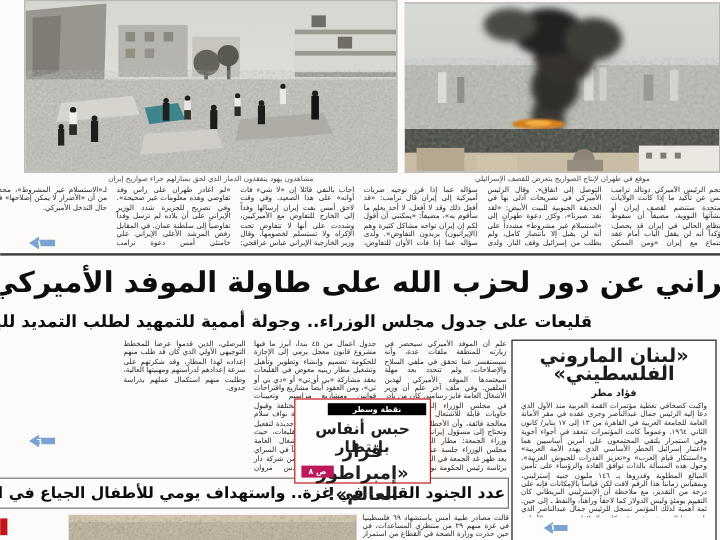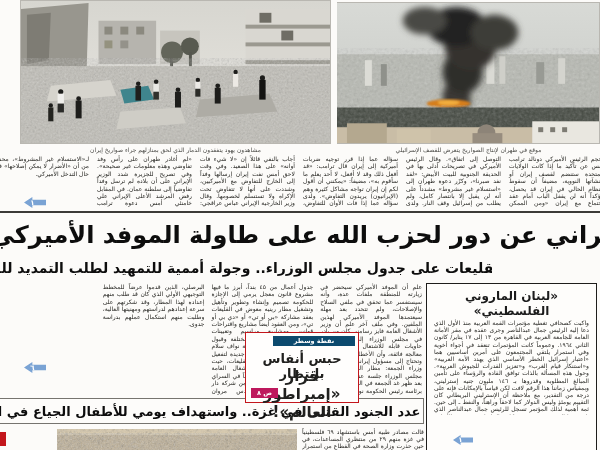--- a/index.html
+++ b/index.html
@@ -13,28 +13,28 @@
             column-fill:auto;overflow:hidden;color:#262622;}
   .rule{background:#3c3b38;}
   .headline{display:flex;align-items:center;justify-content:center;white-space:nowrap;
             font-weight:bold;overflow:hidden;color:#0d0d0d;}
   #main-headline{font-size:24px;}
   #sub-headline{font-size:14px;}
   .cont-arrow{background:#7aa3d4;clip-path:polygon(0 50%,38% 0,38% 26%,100% 26%,100% 74%,38% 74%,38% 100%);
               color:#fff;font-size:7px;font-weight:bold;display:flex;align-items:center;justify-content:center;
               padding-right:5px;box-sizing:border-box;}
   #note-box{border:1.5px solid #c3161c;background:#fffefd;z-index:3;box-sizing:border-box;}
-  #note-box .nb-head{position:absolute;top:3px;right:3px;width:82px;height:10px;background:#0c4a6e;color:#fff;
+  #note-box .nb-head{position:absolute;top:3px;right:3px;width:82px;height:10px;background:#000000;color:#fff;
             font-size:6.5px;font-weight:bold;display:flex;align-items:center;justify-content:center;}
   #note-box .nb-line{position:absolute;right:0;left:0;text-align:center;font-weight:bold;color:#20201e;}
   #note-box .nb-ref{position:absolute;bottom:4px;left:5px;width:27px;height:10px;background:#be185d;color:#fff;
             font-size:6.5px;font-weight:bold;display:flex;align-items:center;justify-content:center;}
   #sidebox{border:1.5px solid #1e1d1b;background:#fefdfb;box-sizing:border-box;z-index:2;padding:5px 7px;}
   #sidebox .sb-t1{font-size:13px;font-weight:bold;text-align:center;line-height:16px;}
-  #sidebox .sb-t2{font-size:12px;font-weight:bold;text-align:center;line-height:15px;}
+  #sidebox .sb-t2{font-size:16px;font-weight:bold;text-align:center;line-height:15px;}
   #sidebox .sb-author{font-size:8px;font-weight:bold;text-align:center;margin:4px 0 3px;}
   #sidebox .sb-body{font-size:6px;line-height:7.2px;text-align:justify;overflow:hidden;height:96px;color:#272723;}
   #gaza-banner{border:1px solid #76746f;background:#fdfcfa;box-sizing:border-box;}
   #gaza-brief{font-size:6px;line-height:7.2px;text-align:justify;overflow:hidden;color:#272723;}
   #red-marker{background:#c3161c;}
 </style>
 </head>
 <body>
 
 <div id="page">
@@ -174,20 +174,21 @@
 
   <div id="note-box" class="abs" style="left:245px;top:332px;width:114px;height:71px;">
     <div class="nb-head">نقطة وسطر</div>
     <div class="nb-line" style="top:18px;font-size:13px;">حبس أنفاس بإنتظار</div>
     <div class="nb-line" style="top:34px;font-size:15px;text-align:center;">قرار «إمبراطور العالم»!</div>
     <div class="nb-ref">ص ٨</div>
   </div>
 
   <div id="sidebox" class="abs" style="left:426px;top:283px;width:171px;height:170px;">
     <div class="sb-t2">«لبنان الماروني الفلسطيني»</div>
+    <div class="sb-author">فؤاد مطر</div>
     <div class="sb-body">واكبت كصحافي تغطية مؤتمرات القمة العربية منذ الأول الذي دعا إليه الرئيس جمال عبدالناصر وجرى عقده في مقر الأمانة العامة للجامعة العربية في القاهرة من ١٣ إلى ١٧ يناير/ كانون الثاني ١٩٦٤. وعموماً كانت المؤتمرات تنعقد في أجواء أخوية وفي استمرار يلتقي المجتمعون على أمرين أساسيين هما «اعتبار إسرائيل الخطر الأساسي الذي يهدد الأمة العربية» و«استنكار قيام الغرب» و«تعزيز القدرات للجيوش العربية». وحول هذه المسألة بالذات توافق القادة والرؤساء على تأمين المبالغ المطلوبة وقدروها بـ ١٤٦ مليون جنيه إسترليني، وبمقياس زماننا هذا الرقم لافت لكن قياساً بالإمكانات فإنه على درجة من التقدير، مع ملاحظة أن الإسترليني البريطاني كان التقييم يومئذٍ وليس الدولار كما لاحقاً وراهناً، والنفط ـ إلى حين. ثمة أهمية لذلك المؤتمر تسجل للرئيس جمال عبدالناصر الذي بادر ودعا إلى مؤتمر في وقت كانت الخلافات بين بعض الأنظمة تكاد تتحول إلى عداوات، وكانت الإذاعات والصحف الرسمية لبعض دول الجوار تشتم من</div>
     <div class="cont-arrow" style="position:absolute;left:26px;top:151px;width:20px;height:10px;">١</div>
   </div>
 
   <div id="gaza-banner" class="abs headline" style="left:-2px;top:398px;width:426px;height:26px;font-size:13px;">ارتفاع عدد الجنود القتلى في غزة.. واستهداف يومي للأطفال الجياع في القطاع</div>
 
   <div class="abs photo" style="left:57px;top:429px;width:240px;height:21px;border:none;">
     <svg viewBox="0 0 240 21" preserveAspectRatio="none">
       <defs>
         <filter id="crN">

